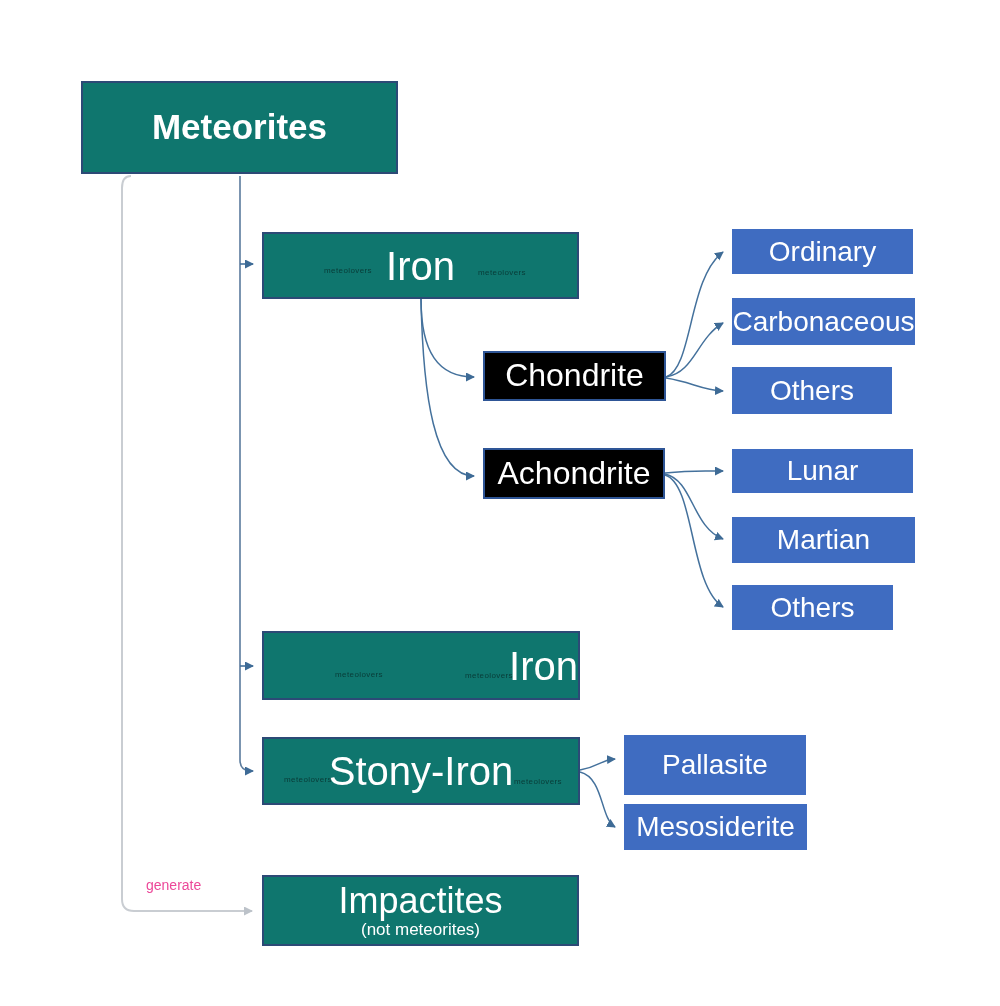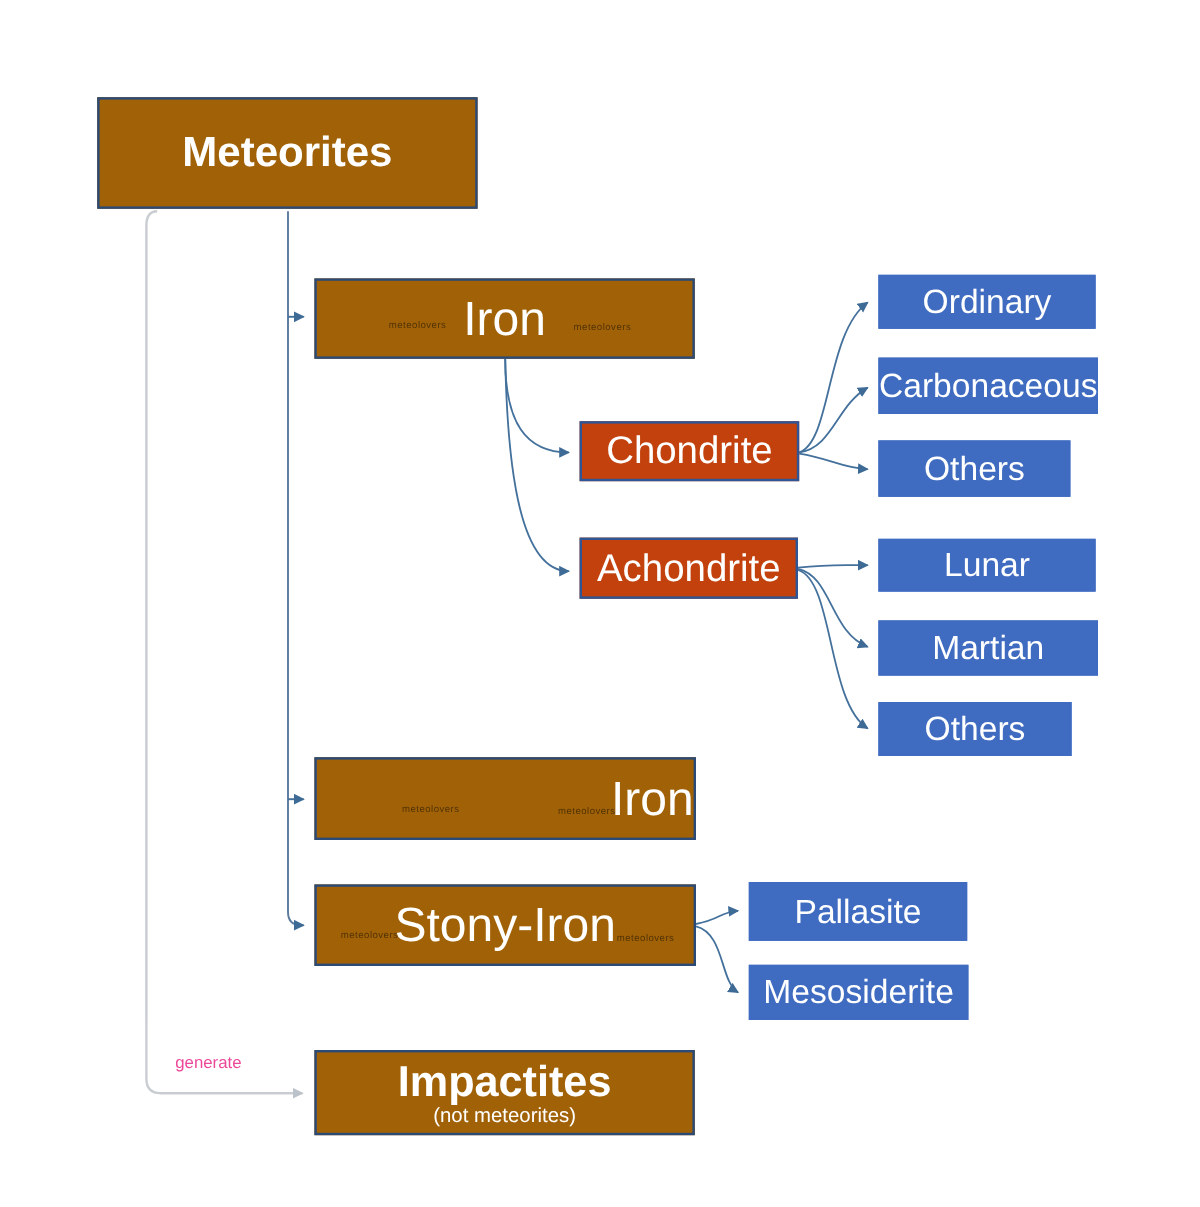--- a/index.html
+++ b/index.html
@@ -15,45 +15,45 @@
     position:absolute;
     box-sizing:border-box;
     display:flex;
     align-items:center;
     justify-content:center;
     color:#ffffff;
     text-align:center;
     line-height:1.05;
   }
   .dark{
-    background:#a16207;
+    background:#0f766e;
     border:2px solid #2C4A76;
   }
   .mid{
-    background:#c2410c;
+    background:#000000;
     border:2px solid #2E5596;
   }
   .leaf{
     background:#3F6CC1;
     border:1px solid #3F6CC1;
   }
   .wm{
     position:absolute;
     font-size:8px;
     letter-spacing:0.4px;
     color:#000000;
     opacity:0.5;
     line-height:1;
     white-space:nowrap;
   }
   .root-label{font-size:35px;font-weight:bold;}
   .big-label{font-size:40px;font-weight:400;}
   .mid-label{font-size:32px;font-weight:400;}
   .leaf-label{font-size:28px;font-weight:400;}
-  .impact-main{font-size:36px;font-weight:700;display:block;}
+  .impact-main{font-size:36px;font-weight:400;display:block;}
   .impact-sub{font-size:17px;font-weight:400;display:block;margin-top:2px;}
   .edge-label{
     position:absolute;
     left:146px;top:877px;
     font-size:14px;
     color:#ec4899;
   }
   
   #n-meteorites {left:81px; top:81px; width:317px;height:93px;}
   #n-stony      {left:262px;top:232px;width:317px;height:67px;}
@@ -61,21 +61,21 @@
   #n-stonyiron  {left:262px;top:737px;width:318px;height:68px;}
   #n-impactites {left:262px;top:875px;width:317px;height:71px;}
   #n-chondrite  {left:483px;top:351px;width:183px;height:50px;}
   #n-achondrite {left:483px;top:448px;width:182px;height:51px;}
   #n-ordinary     {left:732px;top:229px;width:181px;height:45px;}
   #n-carbonaceous {left:732px;top:298px;width:183px;height:47px;}
   #n-others1      {left:732px;top:367px;width:160px;height:47px;}
   #n-lunar        {left:732px;top:449px;width:181px;height:44px;}
   #n-martian      {left:732px;top:517px;width:183px;height:46px;}
   #n-others2      {left:732px;top:585px;width:161px;height:45px;}
-  #n-pallasite    {left:624px;top:735px;width:182px;height:49px;}
+  #n-pallasite    {left:624px;top:735px;width:182px;height:60px;}
   #n-mesosiderite {left:624px;top:804px;width:183px;height:46px;}
 </style>
 </head>
 <body>
 
 <div id="canvas">
 
   <div>
     <svg id="edges" width="1000" height="1006" viewBox="0 0 1000 1006">
       <defs>

